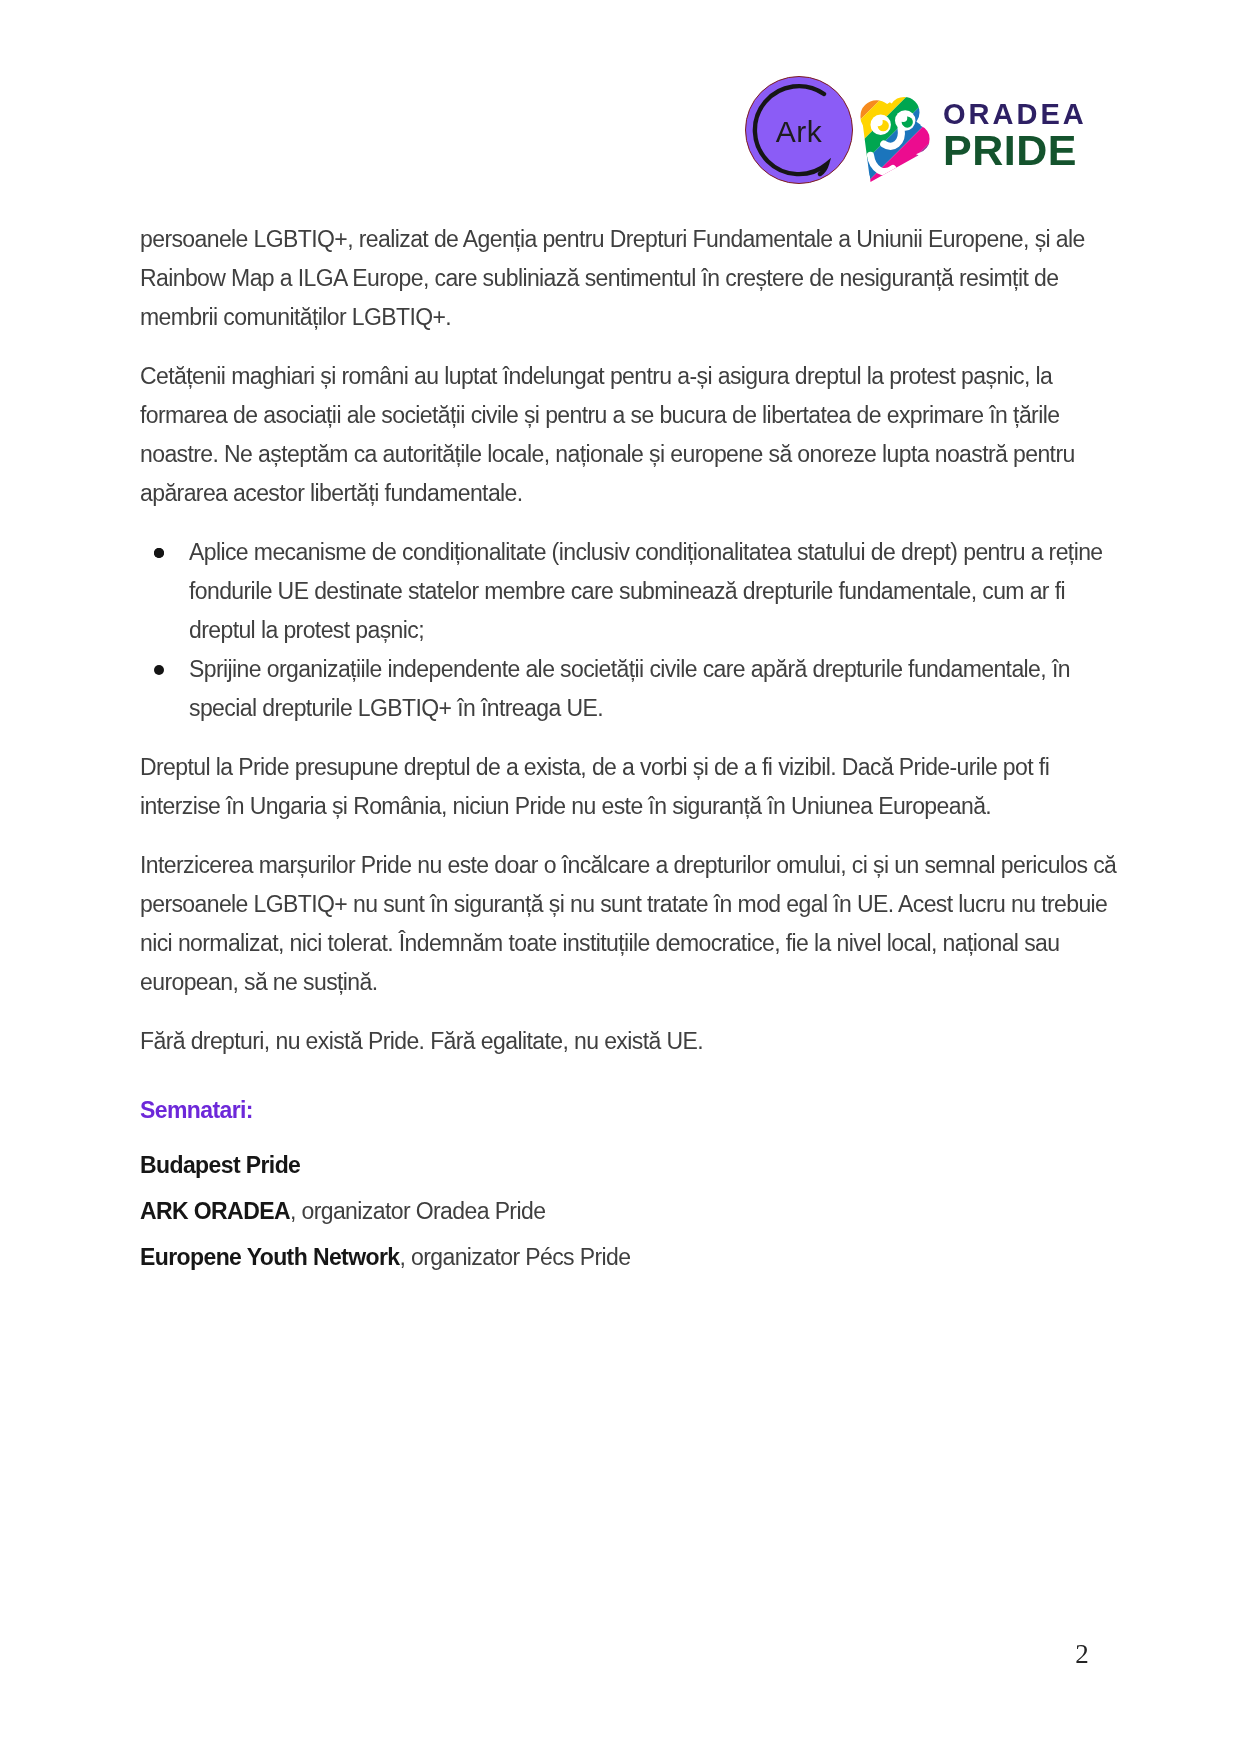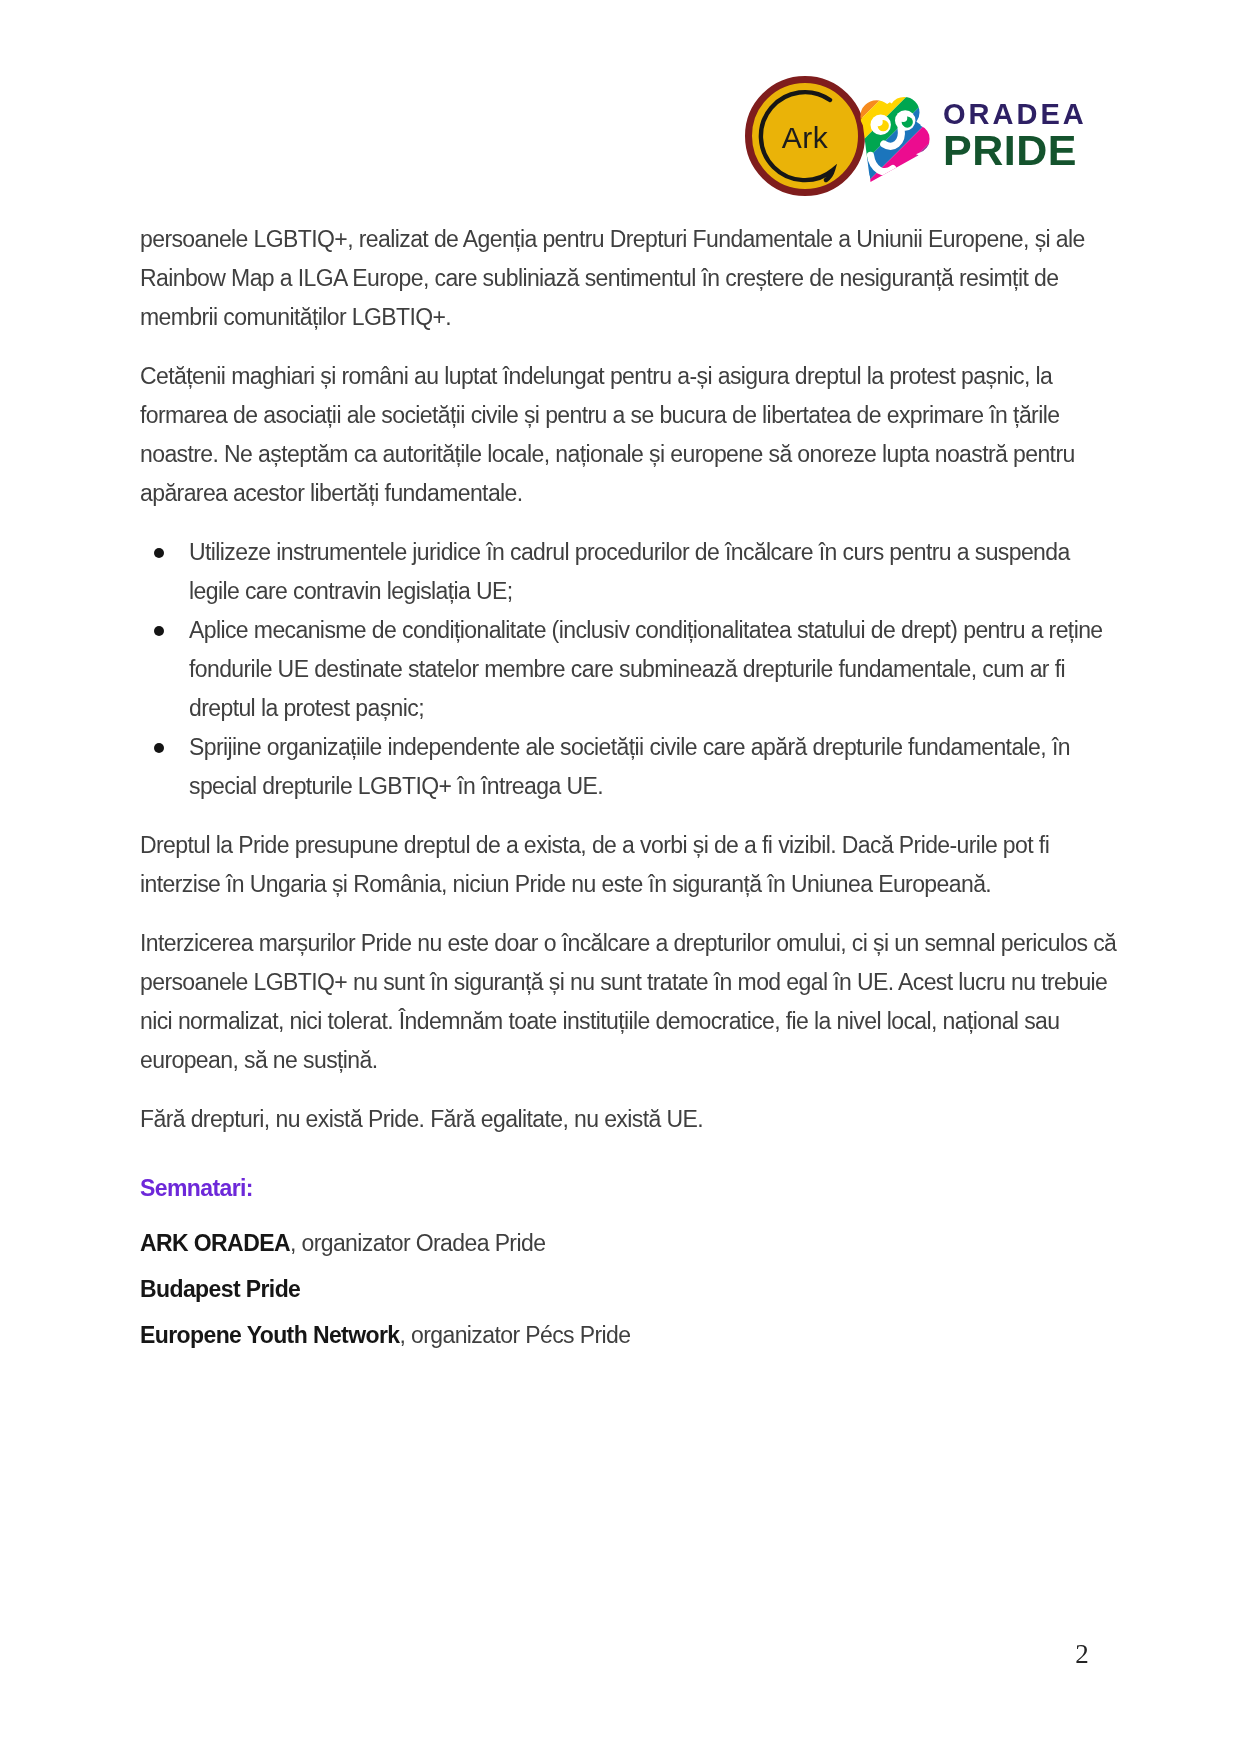--- a/index.html
+++ b/index.html
@@ -9,21 +9,21 @@
     margin:0 auto;
     background:#ffffff;
     font-family:"Liberation Sans","DejaVu Sans",sans-serif;
     overflow:hidden;
   }
 
   
   .ark-logo{
     position:absolute;left:745px;top:76px;
     width:106px;height:106px;border-radius:50%;
-    border:7px solid #7f1d1d;background:#eab308;
+    border:1px solid #7f1d1d;background:#8b5cf6;
   }
   .ark-logo svg{position:absolute;left:0;top:0;}
   .ark-label{
     position:absolute;left:50%;top:52%;
     transform:translate(-50%,-50%);
     font-size:30px;letter-spacing:.5px;color:#1d1d1d;font-weight:400;
   }
   .pride-heart{position:absolute;left:859px;top:94px;}
   .pride-wordmark{
     position:absolute;left:943px;top:99px;
@@ -116,44 +116,43 @@
     <span class="l2">PRIDE</span>
   </div>
 
   <div class="content">
     <p>persoanele LGBTIQ+, realizat de Agenția pentru Drepturi Fundamentale a Uniunii Europene, și ale Rainbow Map a ILGA Europe, care subliniază sentimentul în creștere de nesiguranță resimțit de membrii comunităților LGBTIQ+.</p>
     <p>Cetățenii maghiari și români au luptat îndelungat pentru a-și asigura dreptul la protest pașnic, la formarea de asociații ale societății civile și pentru a se bucura de libertatea de exprimare în țările noastre. Ne așteptăm ca autoritățile locale, naționale și europene să onoreze lupta noastră pentru apărarea acestor libertăți fundamentale.</p>
 
     <ul class="demands">
       <li>
         <span class="dot"></span>
-        <span>Utilizeze instrumentele juridice în cadrul procedurilor de încălcare în curs pentru a suspenda legile care contravin legislația UE;</span>
       </li>
       <li>
         <span class="dot"></span>
         <span>Aplice mecanisme de condiționalitate (inclusiv condiționalitatea statului de drept) pentru a reține fondurile UE destinate statelor membre care subminează drepturile fundamentale, cum ar fi dreptul la protest pașnic;</span>
       </li>
       <li>
         <span class="dot"></span>
         <span>Sprijine organizațiile independente ale societății civile care apără drepturile fundamentale, în special drepturile LGBTIQ+ în întreaga UE.</span>
       </li>
     </ul>
 
     <p>Dreptul la Pride presupune dreptul de a exista, de a vorbi și de a fi vizibil. Dacă Pride-urile pot fi interzise în Ungaria și România, niciun Pride nu este în siguranță în Uniunea Europeană.</p>
     <p>Interzicerea marșurilor Pride nu este doar o încălcare a drepturilor omului, ci și un semnal periculos că persoanele LGBTIQ+ nu sunt în siguranță și nu sunt tratate în mod egal în UE. Acest lucru nu trebuie nici normalizat, nici tolerat. Îndemnăm toate instituțiile democratice, fie la nivel local, național sau european, să ne susțină.</p>
     <p class="p-last">Fără drepturi, nu există Pride. Fără egalitate, nu există UE.</p>
 
     <p class="semnatari">Semnatari:</p>
 
     <div class="signers">
       <div>
-        <span class="name">ARK ORADEA</span><span>, organizator Oradea Pride</span>
+        <span class="name">Budapest Pride</span><span></span>
       </div>
       <div>
-        <span class="name">Budapest Pride</span><span></span>
+        <span class="name">ARK ORADEA</span><span>, organizator Oradea Pride</span>
       </div>
       <div>
         <span class="name">Europene Youth Network</span><span>, organizator Pécs Pride</span>
       </div>
     </div>
   </div>
 
   <div class="page-number">2</div>
 
 </div>

